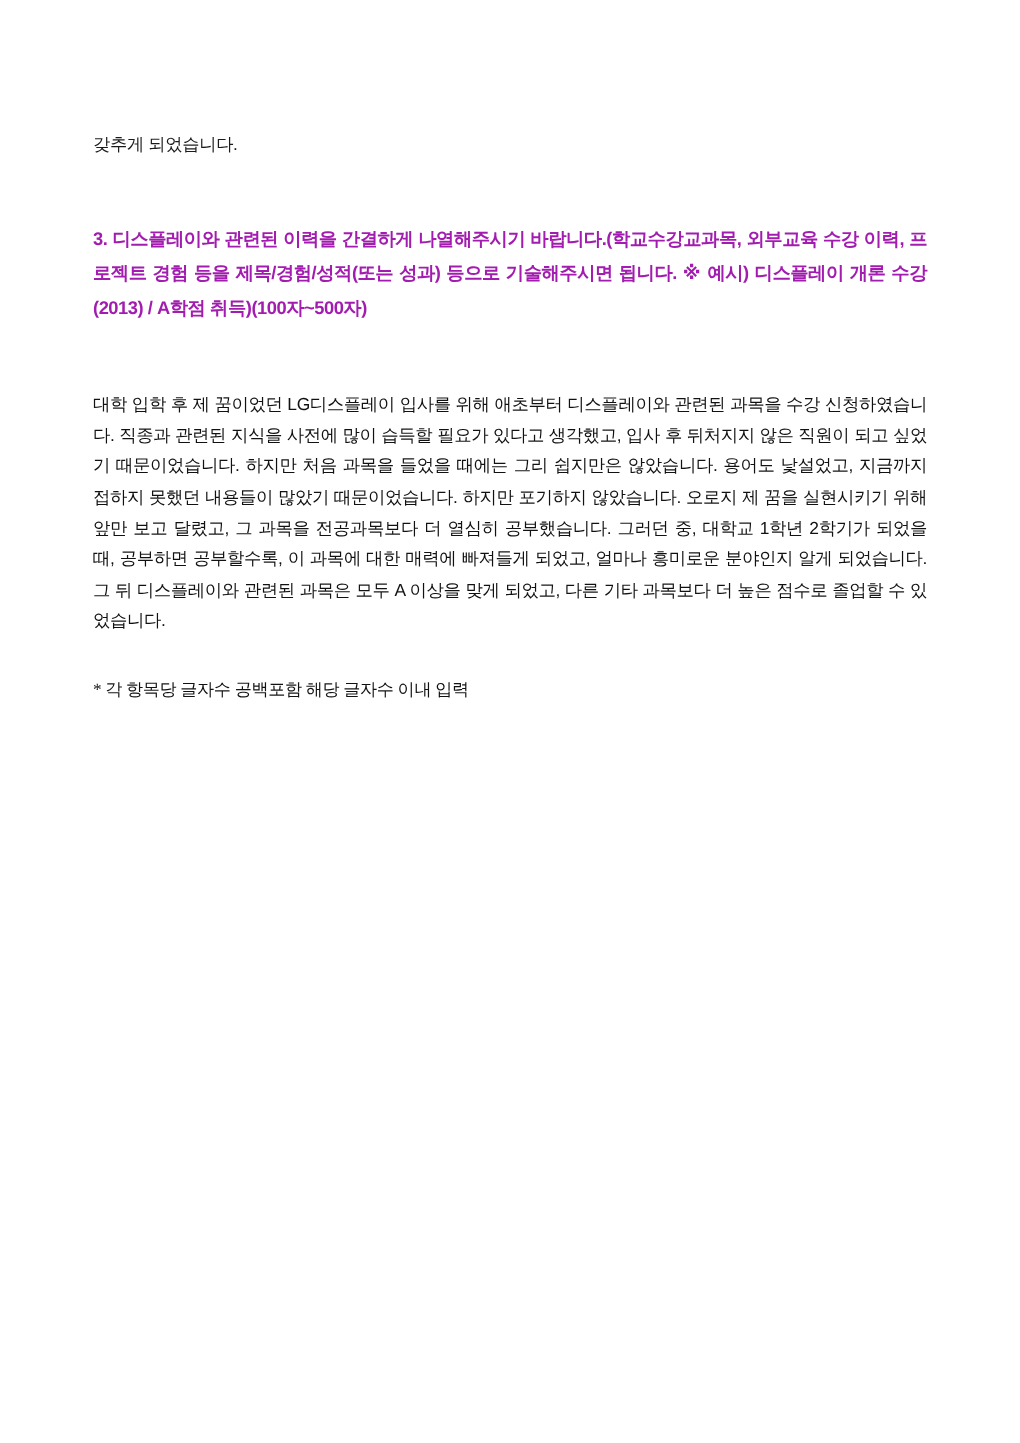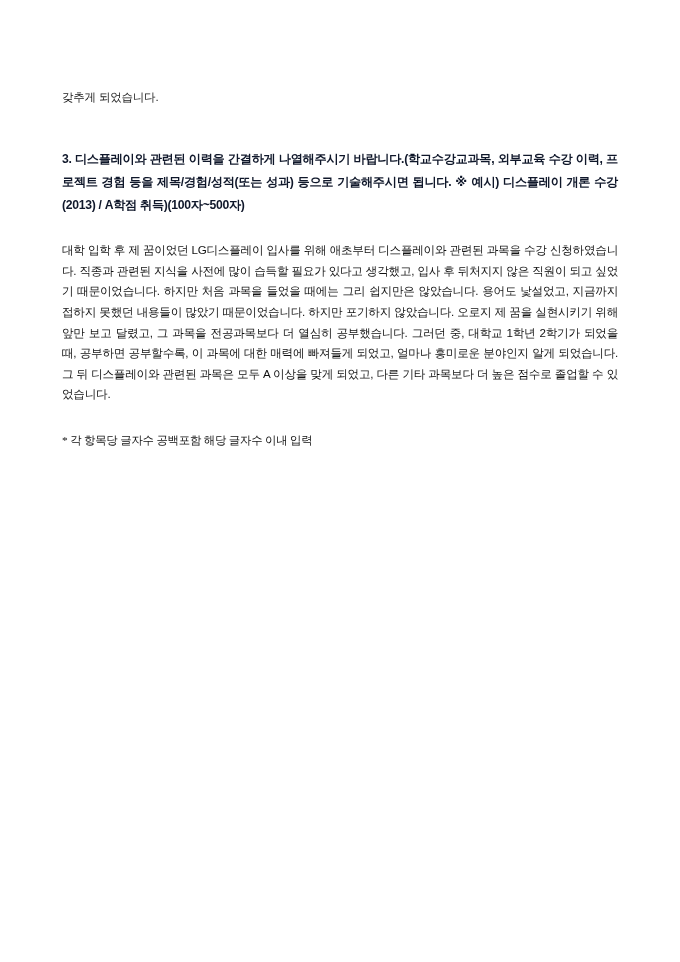--- a/index.html
+++ b/index.html
@@ -23,30 +23,30 @@
     position: relative;
   }
   .carryover {
     font-size: 11.5px;
     line-height: 1.6;
     color: #1a1a1a;
     letter-spacing: -0.2px;
   }
   .question {
     margin-top: 42px;
-    color: #0f172a;
+    color: #a21caf;
     font-weight: bold;
     font-size: 12.2px;
     line-height: 1.85;
     letter-spacing: -0.3px;
     text-align: justify;
     text-justify: inter-word;
   }
   .answer {
-    margin-top: 24px;
+    margin-top: 44px;
     font-size: 11.6px;
     line-height: 1.78;
     color: #111111;
     letter-spacing: -0.25px;
     text-align: justify;
     text-justify: inter-word;
   }
   .note {
     margin-top: 26px;
     font-size: 11.4px;

